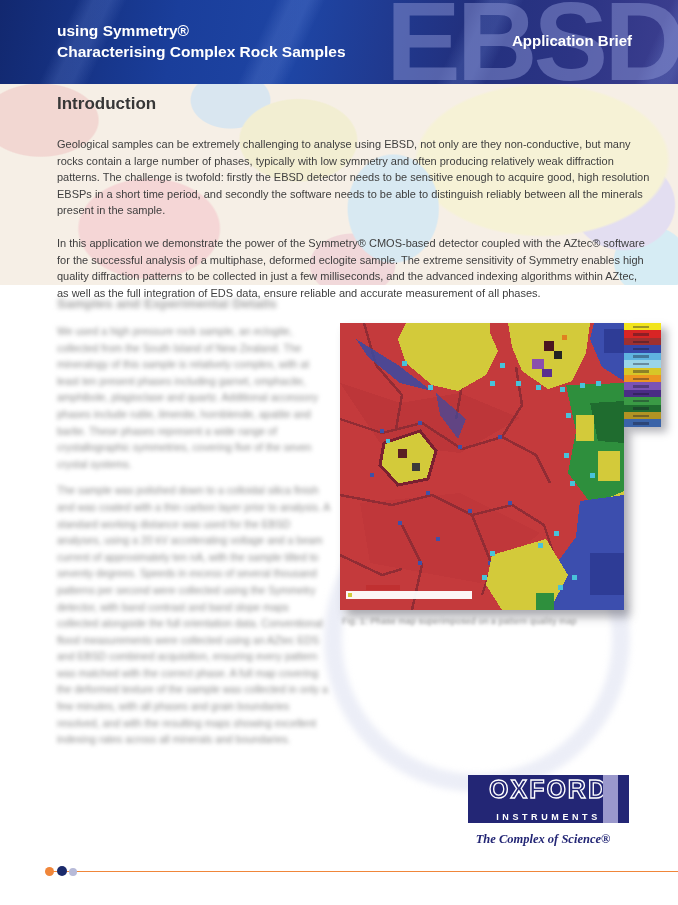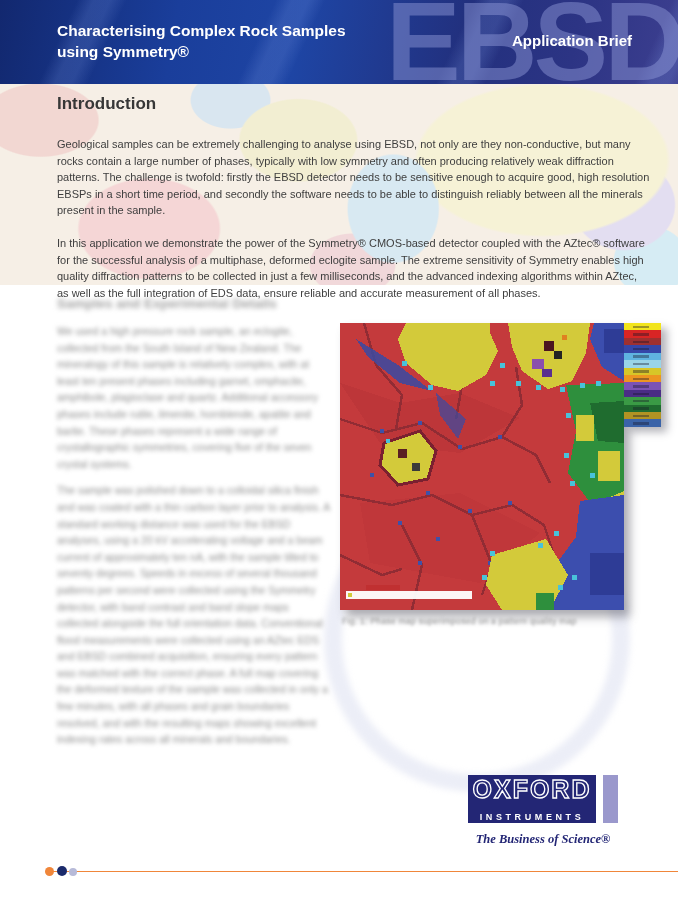--- a/index.html
+++ b/index.html
@@ -55,21 +55,21 @@
   .map-legend{position:absolute;left:284px;top:0;width:37px;height:104px;
     box-shadow:6px 5px 8px rgba(70,70,85,0.40);display:flex;flex-direction:column;}
   .legend-row{flex:1;position:relative;}
   .legend-row .smudge{position:absolute;left:9px;top:50%;margin-top:-1px;width:16px;height:2.5px;
     background:rgba(20,20,40,0.38);filter:blur(0.7px);}
   .fig-caption{position:absolute;left:2px;top:293px;width:270px;font-size:8.5px;
     color:#8d8d8d;filter:blur(1.5px);letter-spacing:0.3px;}
 
   
   .logo{position:absolute;left:468px;top:775px;z-index:2;}
-  .logo-box{position:relative;width:128px;height:48px;background:#232675;
+  .logo-box{position:relative;width:161px;height:48px;background:#232675;
     display:flex;flex-direction:column;align-items:center;justify-content:center;}
   .logo-accent{position:absolute;left:135px;top:0;width:15px;height:48px;background:#9a98cc;}
   .logo-oxford{font-size:25px;font-weight:700;letter-spacing:2px;color:transparent;
     -webkit-text-stroke:1.3px #ffffff;line-height:1;}
   .logo-instruments{font-size:9px;font-weight:700;letter-spacing:3.6px;color:#ffffff;
     margin-top:10px;}
   .logo-tagline{width:150px;text-align:center;margin-top:9px;
     font-family:"Liberation Serif",serif;font-style:italic;font-weight:700;
     font-size:12.5px;color:#232675;}
 
@@ -82,22 +82,22 @@
   .dot-lavender{left:69px;top:867.5px;width:8px;height:8px;background:#b7bad8;}
 </style>
 </head>
 <body>
 
 <div class="page">
 
   <div class="header">
     <div class="ebsd-watermark">EBSD</div>
     <div class="header-title">
+      <div>using Symmetry®</div>
       <div>Characterising Complex Rock Samples</div>
-      <div>using Symmetry®</div>
     </div>
     <div class="app-brief">Application Brief</div>
   </div>
 
   <div class="intro-band">
     <div class="intro-heading">Introduction</div>
     <div class="intro-text">
       <p>Geological samples can be extremely challenging to analyse using EBSD, not only are they non-conductive, but many rocks contain a large number of phases, typically with low symmetry and often producing relatively weak diffraction patterns. The challenge is twofold: firstly the EBSD detector needs to be sensitive enough to acquire good, high resolution EBSPs in a short time period, and secondly the software needs to be able to distinguish reliably between all the minerals present in the sample.</p>
       <p>In this application we demonstrate the power of the Symmetry® CMOS-based detector coupled with the AZtec® software for the successful analysis of a multiphase, deformed eclogite sample. The extreme sensitivity of Symmetry enables high quality diffraction patterns to be collected in just a few milliseconds, and the advanced indexing algorithms within AZtec, as well as the full integration of EDS data, ensure reliable and accurate measurement of all phases.</p>
     </div>
@@ -252,21 +252,21 @@
       </div>
     <div class="fig-caption">Fig. 1: Phase map superimposed on a pattern quality map</div>
   </div>
 
   <div class="logo">
     <div class="logo-box">
       <div class="logo-oxford">OXFORD</div>
       <div class="logo-instruments">INSTRUMENTS</div>
     </div>
     <div class="logo-accent"></div>
-    <div class="logo-tagline">The Business of Science®</div>
+    <div class="logo-tagline">The Complex of Science®</div>
   </div>
 
   <div class="footer-rule"></div>
   <div class="dot dot-orange"></div>
   <div class="dot dot-navy"></div>
   <div class="dot dot-lavender"></div>
 
 </div>
 
 </body></html>

